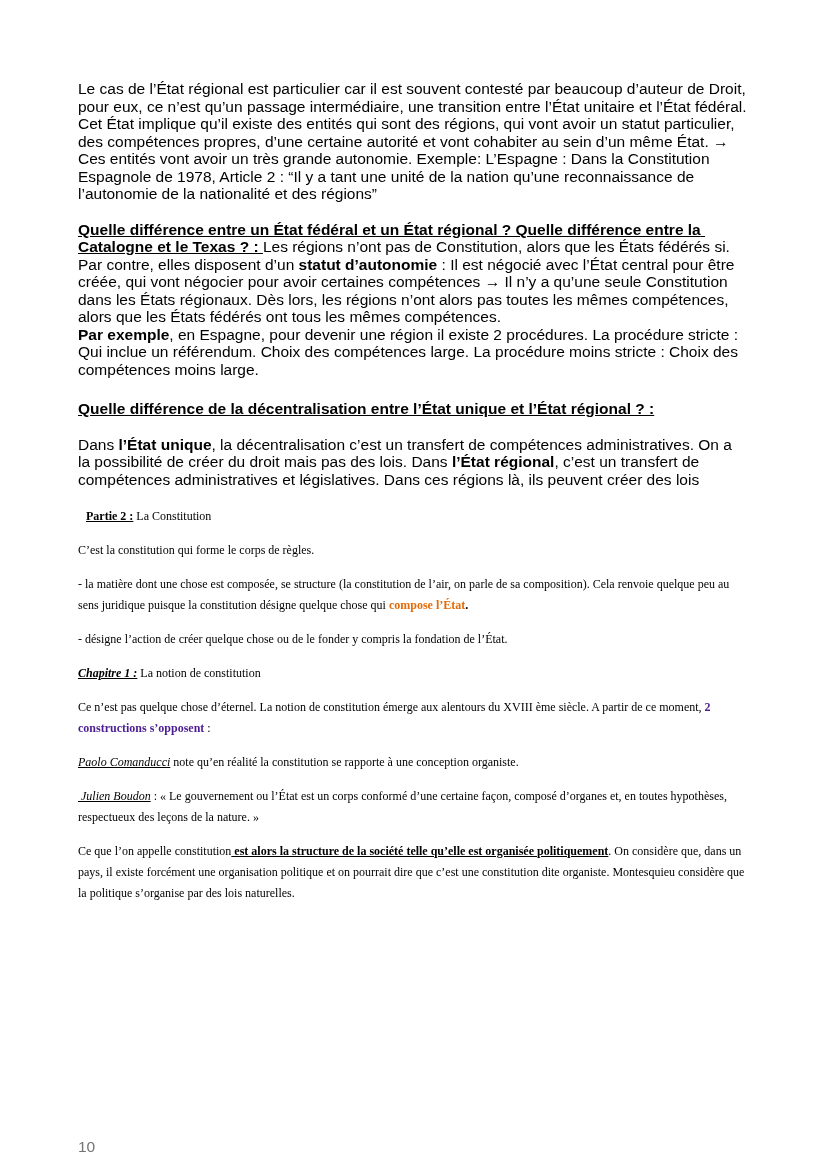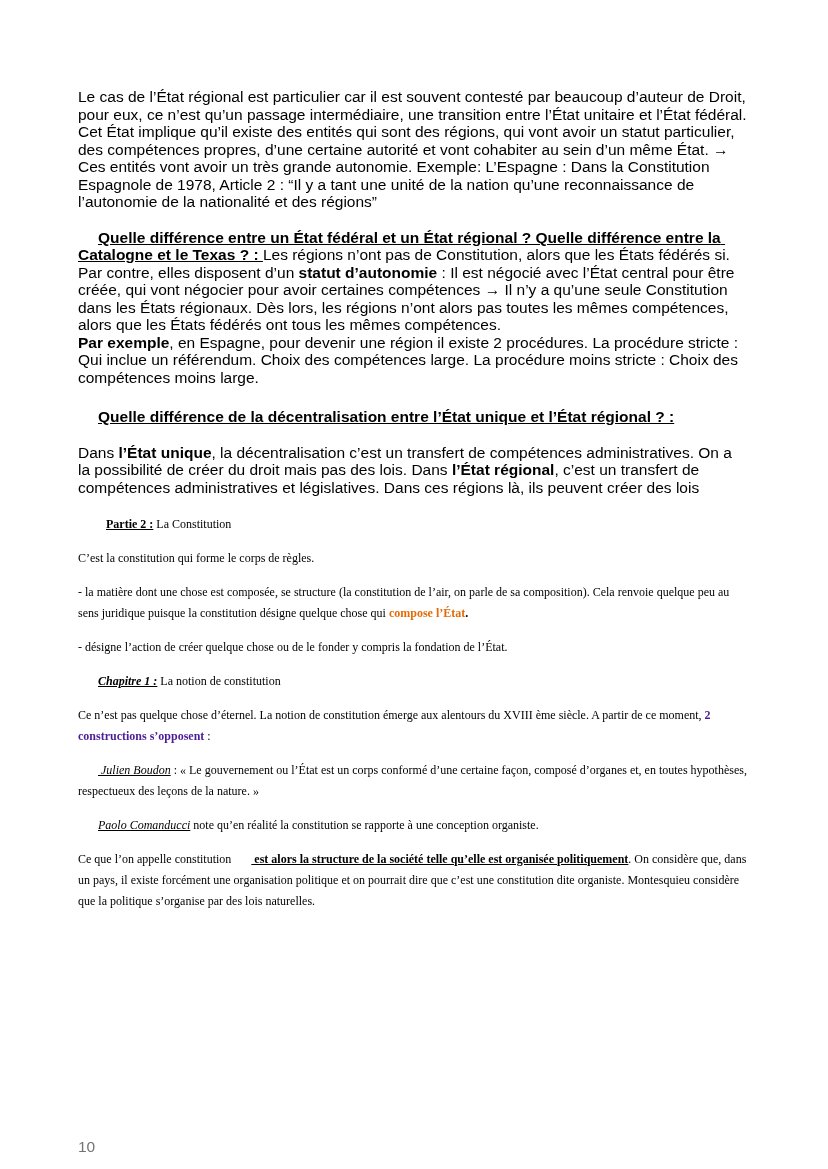--- a/index.html
+++ b/index.html
@@ -7,40 +7,40 @@
   .page {
     position: relative;
     width: 828px;
     height: 1169px;
     background: #ffffff;
     color: #000000;
     overflow: hidden;
   }
   .content {
     position: absolute;
-    top: 88px;
+    top: 80px;
     left: 78px;
     width: 670px;
   }
   .block { white-space: pre-wrap; }
   .block.sans {
     font-family: "Liberation Sans", "DejaVu Sans", sans-serif;
     font-size: 15.5px;
     line-height: 17.5px;
     margin-bottom: 18px;
   }
   .block.serif {
     font-family: "Liberation Serif", "DejaVu Serif", serif;
     font-size: 12px;
     line-height: 21px;
     margin-bottom: 13px;
   }
   .run.b { font-weight: bold; }
   .run.i { font-style: italic; }
-  .run.u { text-decoration: underline; margin-left: 20px; }
+  .run.u { text-decoration: underline; }
 
   
   [data-name="intro-paragraph"] { margin-bottom: 20px; }
   [data-name="decentralisation-heading"] { margin-top: 22px; }
   [data-name="partie-2-heading"] {
     font-size: 19px;
     line-height: 24px;
     margin-left: 8px;
     margin-top: 4px;
     margin-bottom: 16px;
@@ -70,18 +70,18 @@
       <div class="block sans" data-name="federal-vs-regional"><span class="run b u" data-name="text-run">Quelle différence entre un État fédéral et un État régional ? Quelle différence entre la Catalogne et le Texas ? : </span><span class="run" data-name="text-run">Les régions n’ont pas de Constitution, alors que les États fédérés si. Par contre, elles disposent d’un </span><span class="run b" data-name="text-run">statut d’autonomie</span><span class="run" data-name="text-run"> : Il est négocié avec l’État central pour être créée, qui vont négocier pour avoir certaines compétences → Il n’y a qu’une seule Constitution dans les États régionaux. Dès lors, les régions n’ont alors pas toutes les mêmes compétences, alors que les États fédérés ont tous les mêmes compétences.
 </span><span class="run b" data-name="text-run">Par exemple</span><span class="run" data-name="text-run">, en Espagne, pour devenir une région il existe 2 procédures. La procédure stricte : Qui inclue un référendum. Choix des compétences large. La procédure moins stricte : Choix des compétences moins large.</span></div>
       <div class="block sans" data-name="decentralisation-heading"><span class="run b u" data-name="text-run">Quelle différence de la décentralisation entre l’État unique et l’État régional ? :</span></div>
       <div class="block sans" data-name="decentralisation-paragraph"><span class="run" data-name="text-run">Dans </span><span class="run b" data-name="text-run">l’État unique</span><span class="run" data-name="text-run">, la décentralisation c’est un transfert de compétences administratives. On a la possibilité de créer du droit mais pas des lois. Dans </span><span class="run b" data-name="text-run">l’État régional</span><span class="run" data-name="text-run">, c’est un transfert de compétences administratives et législatives. Dans ces régions là, ils peuvent créer des lois</span></div>
       <div class="block serif" data-name="partie-2-heading"><span class="run b u" data-name="text-run">Partie 2 :</span><span class="run" data-name="text-run"> La Constitution</span></div>
       <div class="block serif" data-name="corps-de-regles"><span class="run" data-name="text-run">C’est la constitution qui forme le corps de règles.</span></div>
       <div class="block serif" data-name="matiere-bullet"><span class="run" data-name="text-run">- la matière dont une chose est composée, se structure (la constitution de l’air, on parle de sa composition). Cela renvoie quelque peu au sens juridique puisque la constitution désigne quelque chose qui </span><span class="run b" data-name="text-run" style="color: rgb(227, 108, 10);">compose l’État</span><span class="run b" data-name="text-run">.</span></div>
       <div class="block serif" data-name="designe-bullet"><span class="run" data-name="text-run">- désigne l’action de créer quelque chose ou de le fonder y compris la fondation de l’État.</span></div>
       <div class="block serif" data-name="chapitre-1-heading"><span class="run b i u" data-name="text-run">Chapitre 1 :</span><span class="run" data-name="text-run"> La notion de constitution</span></div>
       <div class="block serif" data-name="notion-emerge"><span class="run" data-name="text-run">Ce n’est pas quelque chose d’éternel. La notion de constitution émerge aux alentours du XVIII ème siècle. A partir de ce moment, </span><span class="run b" data-name="text-run" style="color: #4c1d95;">2 constructions s’opposent</span><span class="run" data-name="text-run"> :</span></div>
+      <div class="block serif" data-name="comanducci"><span class="run i u" data-name="text-run">Paolo Comanducci</span><span class="run" data-name="text-run"> note qu’en réalité la constitution se rapporte à une conception organiste.</span></div>
       <div class="block serif" data-name="boudon"><span class="run i u" data-name="text-run"> Julien Boudon</span><span class="run" data-name="text-run"> : « Le gouvernement ou l’État est un corps conformé d’une certaine façon, composé d’organes et, en toutes hypothèses, respectueux des leçons de la nature. »</span></div>
-      <div class="block serif" data-name="comanducci"><span class="run i u" data-name="text-run">Paolo Comanducci</span><span class="run" data-name="text-run"> note qu’en réalité la constitution se rapporte à une conception organiste.</span></div>
       <div class="block serif" data-name="structure-societe"><span class="run" data-name="text-run">Ce que l’on appelle constitution</span><span class="run b u" data-name="text-run"> est alors la structure de la société telle qu’elle est organisée politiquement</span><span class="run" data-name="text-run">. On considère que, dans un pays, il existe forcément une organisation politique et on pourrait dire que c’est une constitution dite organiste. Montesquieu considère que la politique s’organise par des lois naturelles.</span></div>
     </div>
   <div class="page-number" data-name="page-number">10</div>
 </div>
 
 </body></html>

